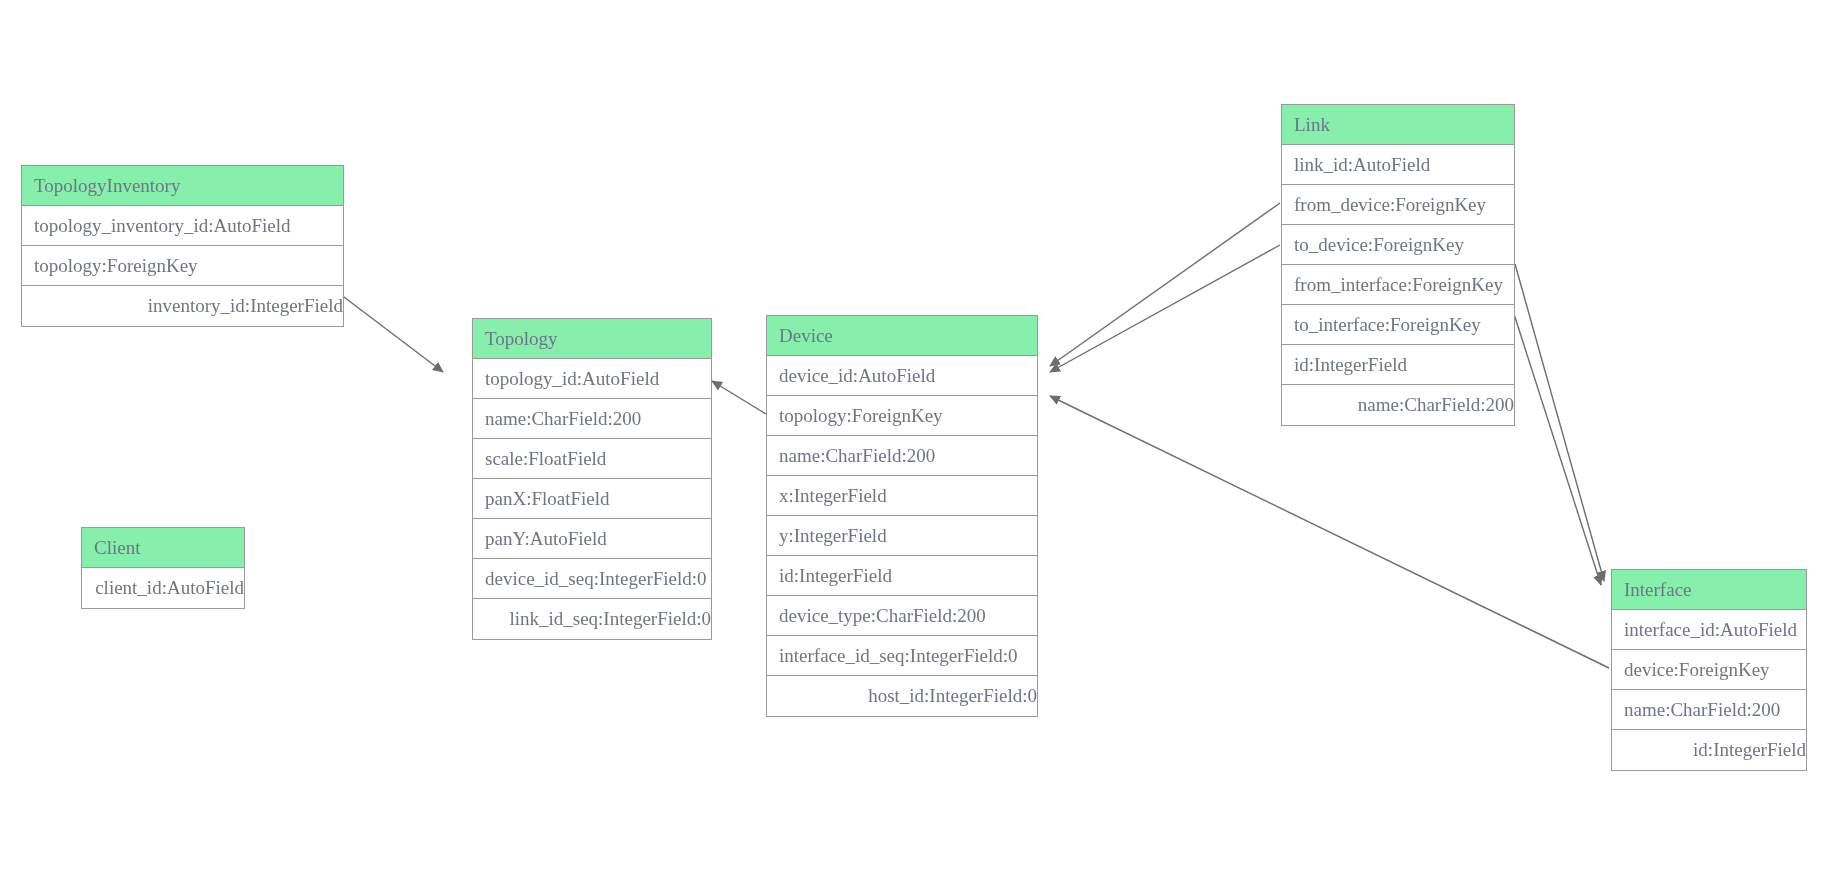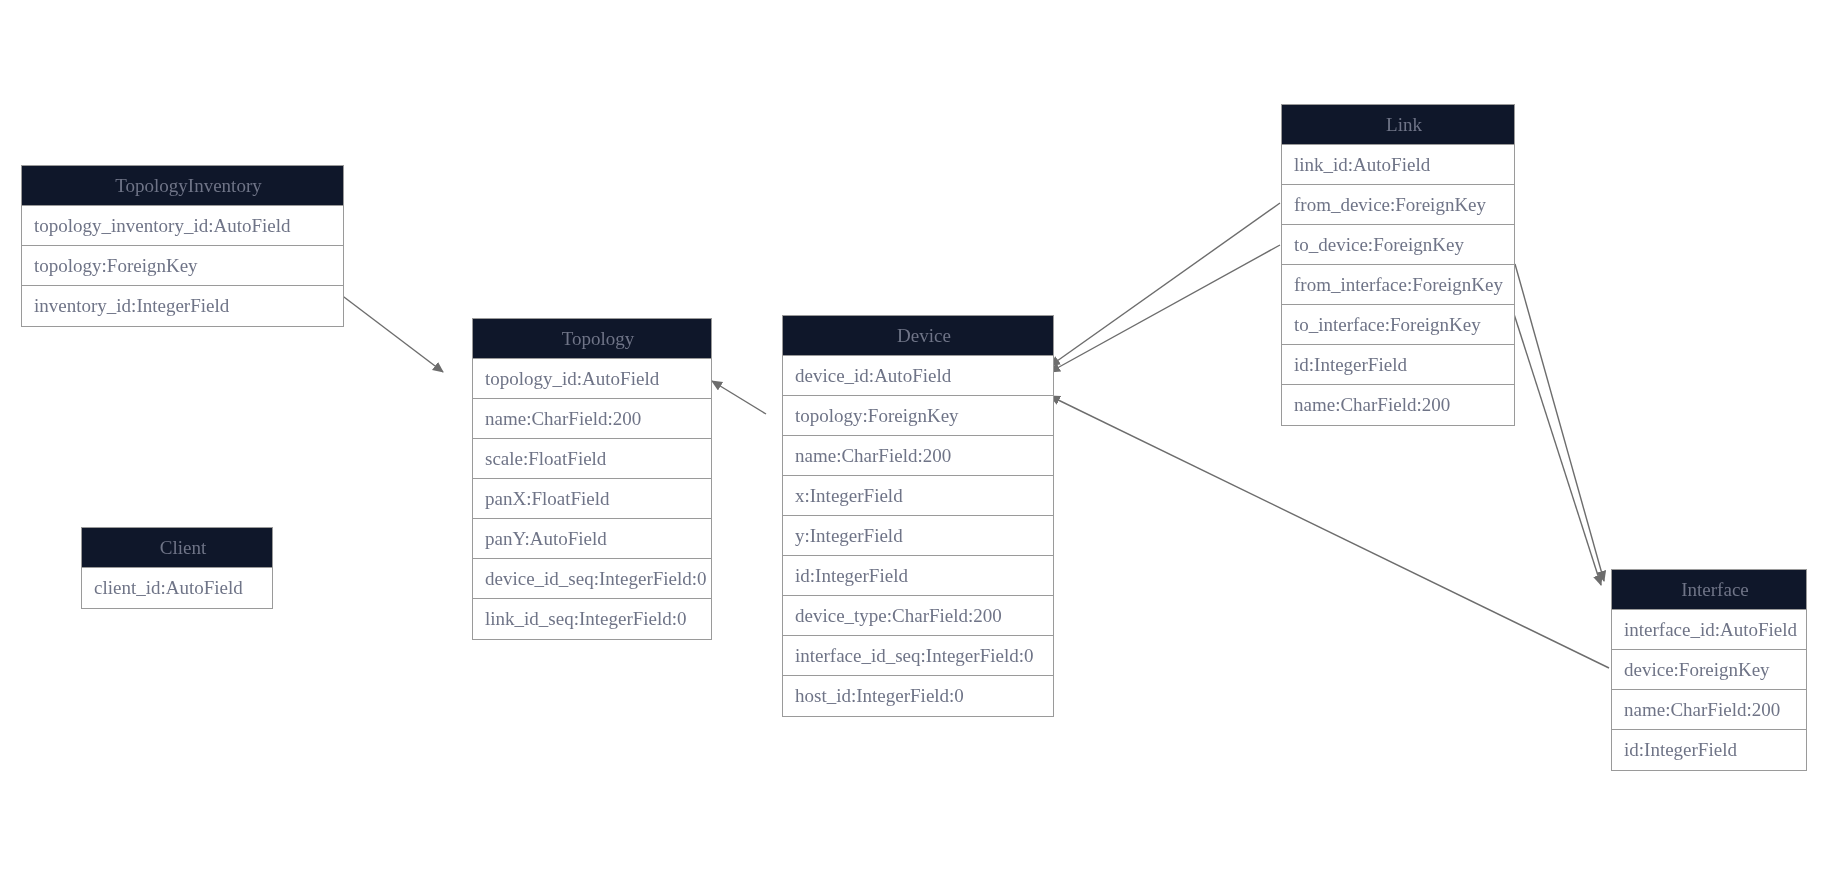--- a/index.html
+++ b/index.html
@@ -34,43 +34,43 @@
     position: absolute;
     box-sizing: border-box;
     border: 1px solid #9a9a9a;
     background: #ffffff;
     z-index: 2;
   }
   .entity-header {
     box-sizing: border-box;
     height: 40px;
     line-height: 40px;
-    background: #0f172a;
+    background: #86efac;
     border-bottom: 1px solid #9a9a9a;
     color: #6f7487;
     font-size: 19px;
     padding: 0 0 16px 12px;
     white-space: nowrap;
     overflow: hidden;
-    text-align: center;
   }
   .entity-field {
     box-sizing: border-box;
     height: 40px;
     line-height: 40px;
     border-bottom: 1px solid #9a9a9a;
     color: #6f7487;
     font-size: 19px;
     padding: 0 0 4px 12px;
     white-space: nowrap;
     overflow: hidden;
     background: #ffffff;
   }
   .entity-field.last {
     border-bottom: none;
+    text-align: right;
   }
 </style>
 </head>
 <body>
 
 <div id="canvas">
 
   <svg class="edges" viewBox="0 0 1824 874" xmlns="http://www.w3.org/2000/svg">
     <defs>
       <marker id="arrowhead" markerWidth="12" markerHeight="12" refX="10" refY="5" orient="auto" markerUnits="userSpaceOnUse">
@@ -103,21 +103,21 @@
       <div class="entity" style="left: 472px; top: 318px; width: 240px;">
         <div class="entity-header">Topology</div>
         <div class="entity-field">topology_id:AutoField</div>
         <div class="entity-field">name:CharField:200</div>
         <div class="entity-field">scale:FloatField</div>
         <div class="entity-field">panX:FloatField</div>
         <div class="entity-field">panY:AutoField</div>
         <div class="entity-field">device_id_seq:IntegerField:0</div>
         <div class="entity-field last">link_id_seq:IntegerField:0</div>
       </div>
-      <div class="entity" style="left: 766px; top: 315px; width: 272px; margin-left: 16px;">
+      <div class="entity" style="left: 766px; top: 315px; width: 272px;">
         <div class="entity-header">Device</div>
         <div class="entity-field">device_id:AutoField</div>
         <div class="entity-field">topology:ForeignKey</div>
         <div class="entity-field">name:CharField:200</div>
         <div class="entity-field">x:IntegerField</div>
         <div class="entity-field">y:IntegerField</div>
         <div class="entity-field">id:IntegerField</div>
         <div class="entity-field">device_type:CharField:200</div>
         <div class="entity-field">interface_id_seq:IntegerField:0</div>
         <div class="entity-field last">host_id:IntegerField:0</div>
@@ -132,19 +132,19 @@
         <div class="entity-field">id:IntegerField</div>
         <div class="entity-field last">name:CharField:200</div>
       </div>
       <div class="entity" style="left: 1611px; top: 569px; width: 196px;">
         <div class="entity-header">Interface</div>
         <div class="entity-field">interface_id:AutoField</div>
         <div class="entity-field">device:ForeignKey</div>
         <div class="entity-field">name:CharField:200</div>
         <div class="entity-field last">id:IntegerField</div>
       </div>
-      <div class="entity" style="left: 81px; top: 527px; width: 192px;">
+      <div class="entity" style="left: 81px; top: 527px; width: 164px;">
         <div class="entity-header">Client</div>
         <div class="entity-field last">client_id:AutoField</div>
       </div>
     </div>
 
 </div>
 
 </body></html>

